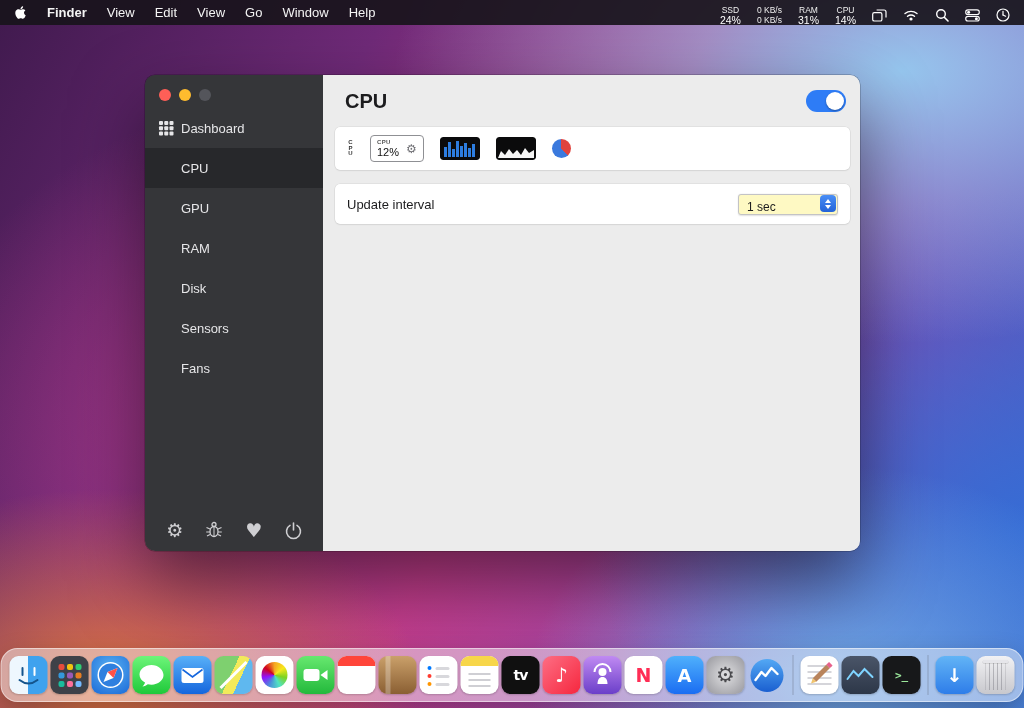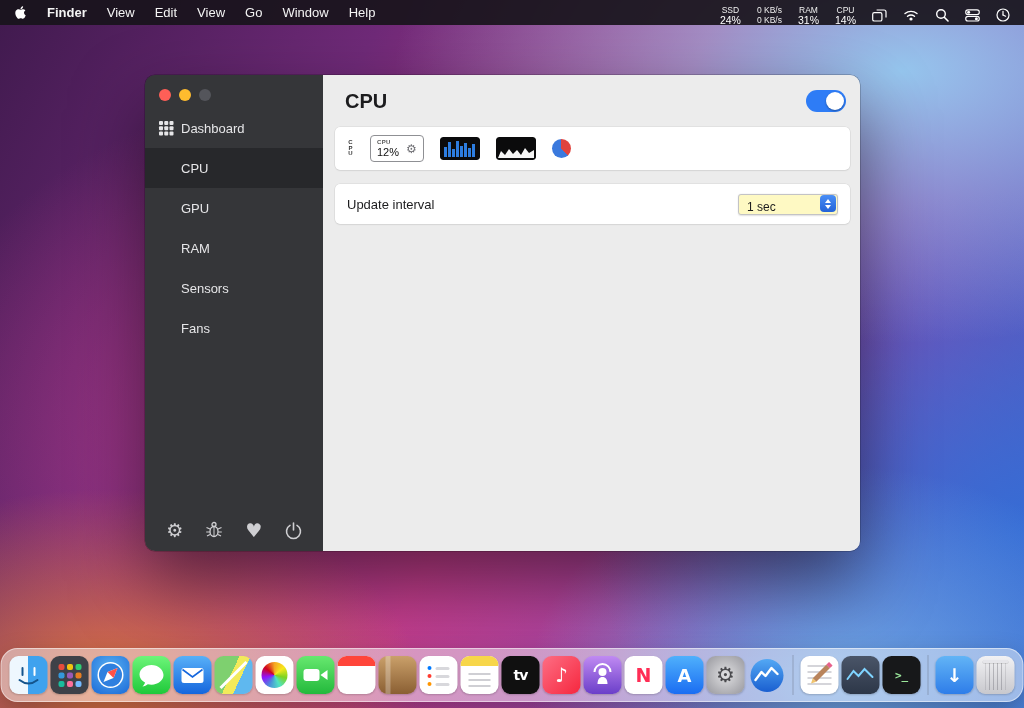--- a/index.html
+++ b/index.html
@@ -226,20 +226,23 @@
         <div class="nav-row selected">
           <span>CPU</span>
         </div>
         <div class="nav-row">
           <span>GPU</span>
         </div>
         <div class="nav-row">
           <span>RAM</span>
         </div>
         <div class="nav-row">
+          <span>Disk</span>
+        </div>
+        <div class="nav-row">
           <span>Sensors</span>
         </div>
         <div class="nav-row">
           <span>Fans</span>
         </div>
       </div>
       <div class="side-footer">
         <span class="foot-ic">⚙</span>
         <span class="foot-ic">
           <svg width="20" height="20" viewBox="0 0 20 20">

